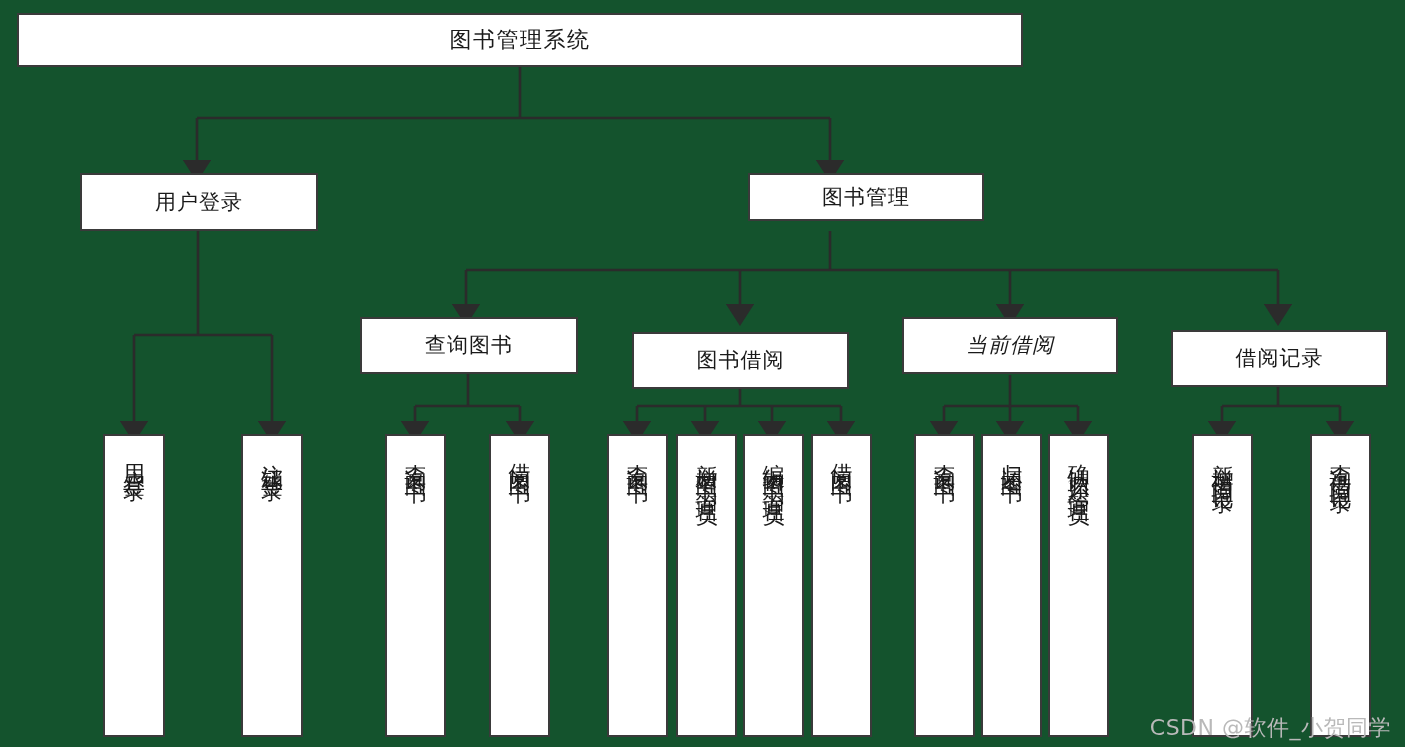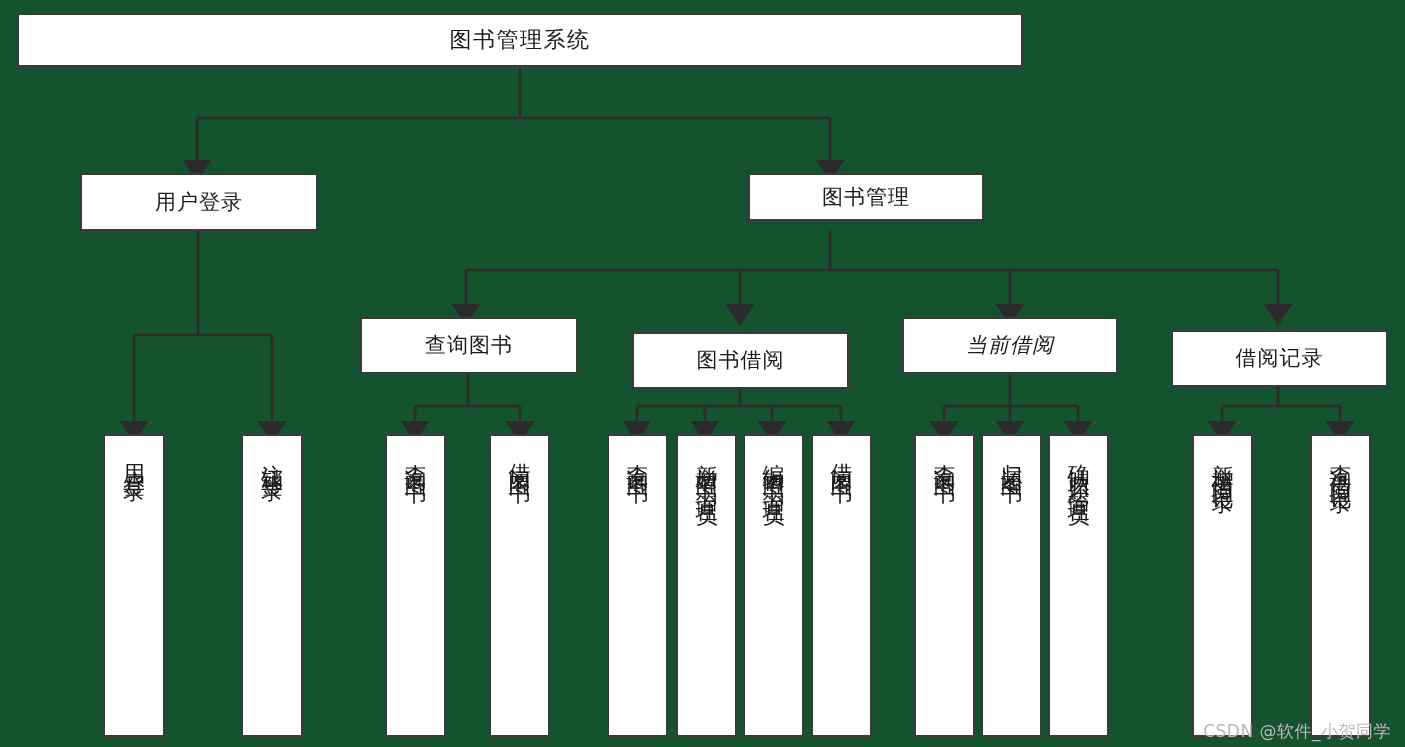--- a/index.html
+++ b/index.html
@@ -62,21 +62,21 @@
     text-orientation: upright;
     font-size: 22px;
     letter-spacing: 6px;
     line-height: 1;
     white-space: nowrap;
   }
   .watermark {
     position: absolute;
     right: 14px;
     bottom: 4px;
-    font-size: 17px;
+    font-size: 22px;
     color: #b9b9b9;
     letter-spacing: 0.5px;
     white-space: nowrap;
   }
 </style>
 </head>
 <body>
 
 <div id="canvas">
 

